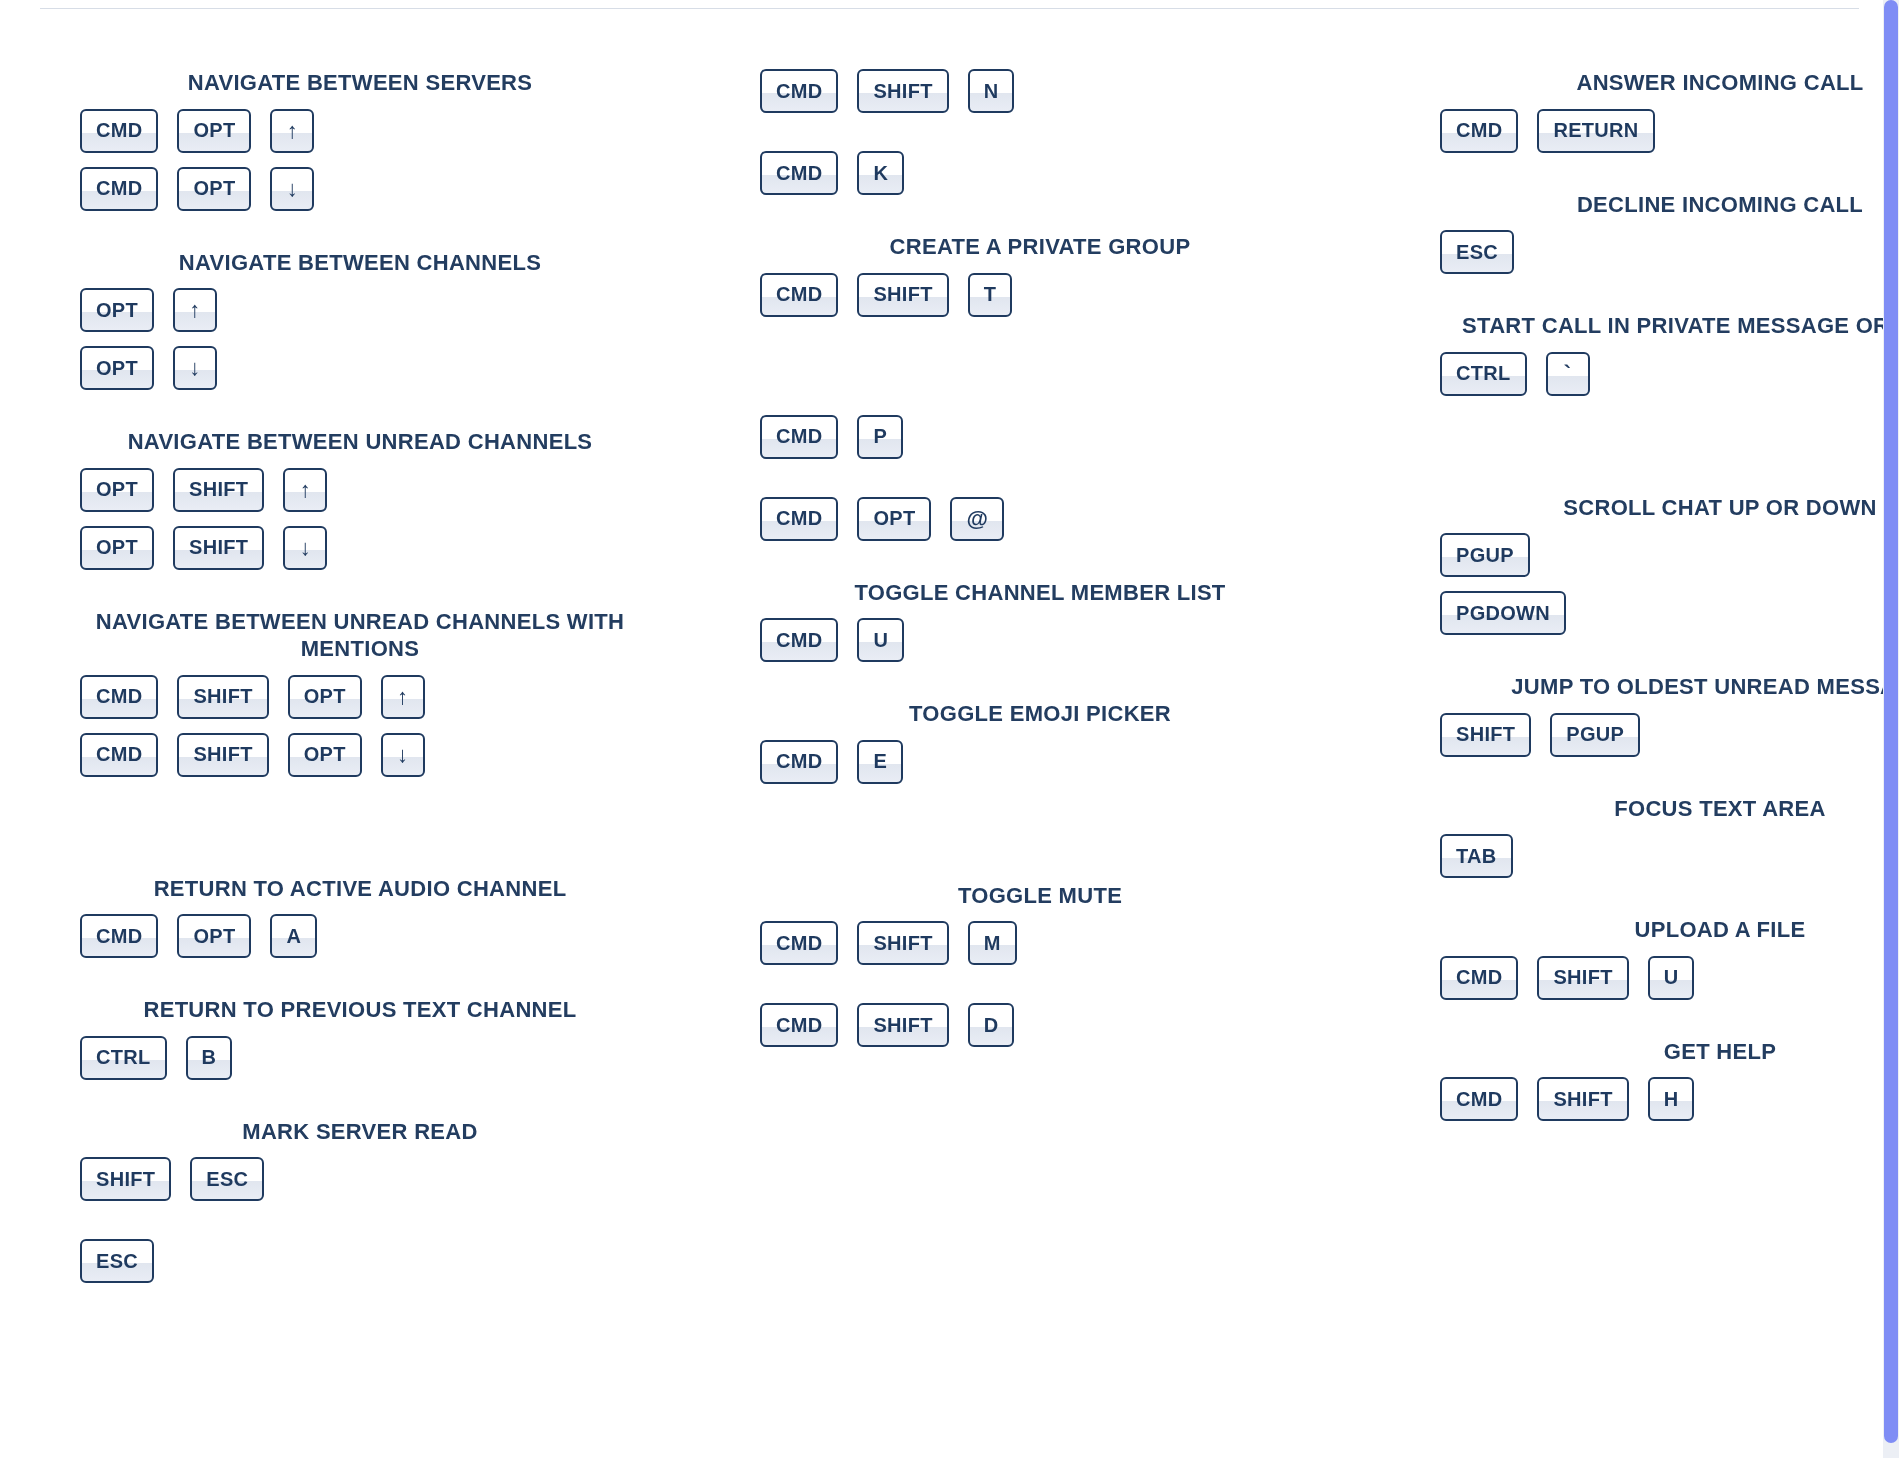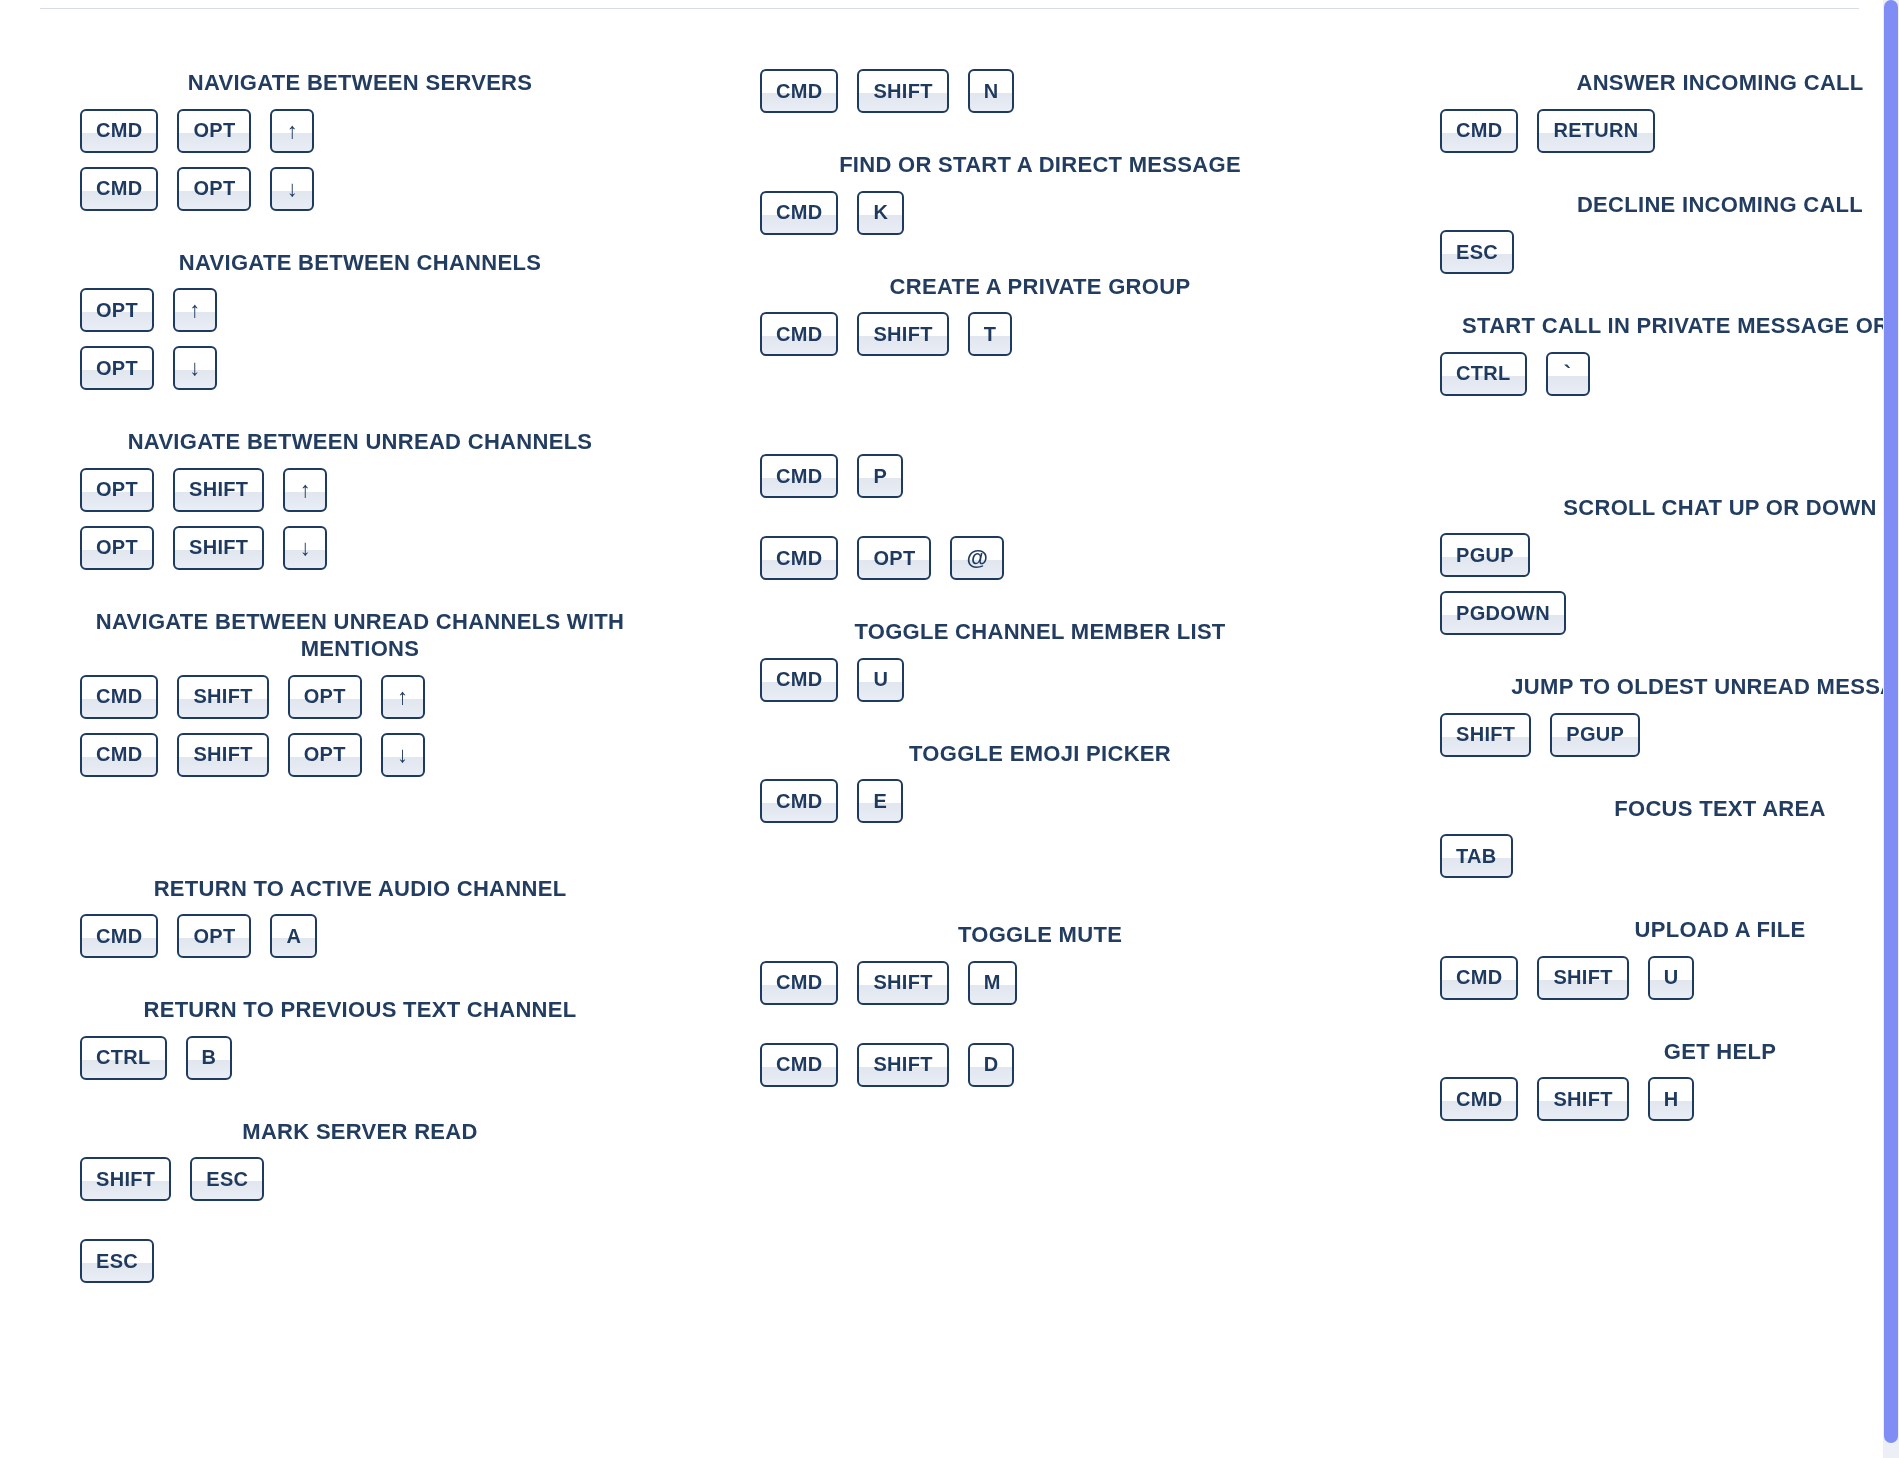--- a/index.html
+++ b/index.html
@@ -185,21 +185,20 @@
     </div>
     <div class="col">
       <div class="section">
         <div class="keyrow">
           <span class="key">CMD</span>
           <span class="key">SHIFT</span>
           <span class="key">N</span>
         </div>
       </div>
       <div class="section">
-        <div class="section-title">FIND OR START A DIRECT MESSAGE</div>
         <div class="keyrow">
           <span class="key">CMD</span>
           <span class="key">K</span>
         </div>
       </div>
       <div class="section">
         <div class="section-title">CREATE A PRIVATE GROUP</div>
         <div class="keyrow">
           <span class="key">CMD</span>
           <span class="key">SHIFT</span>

